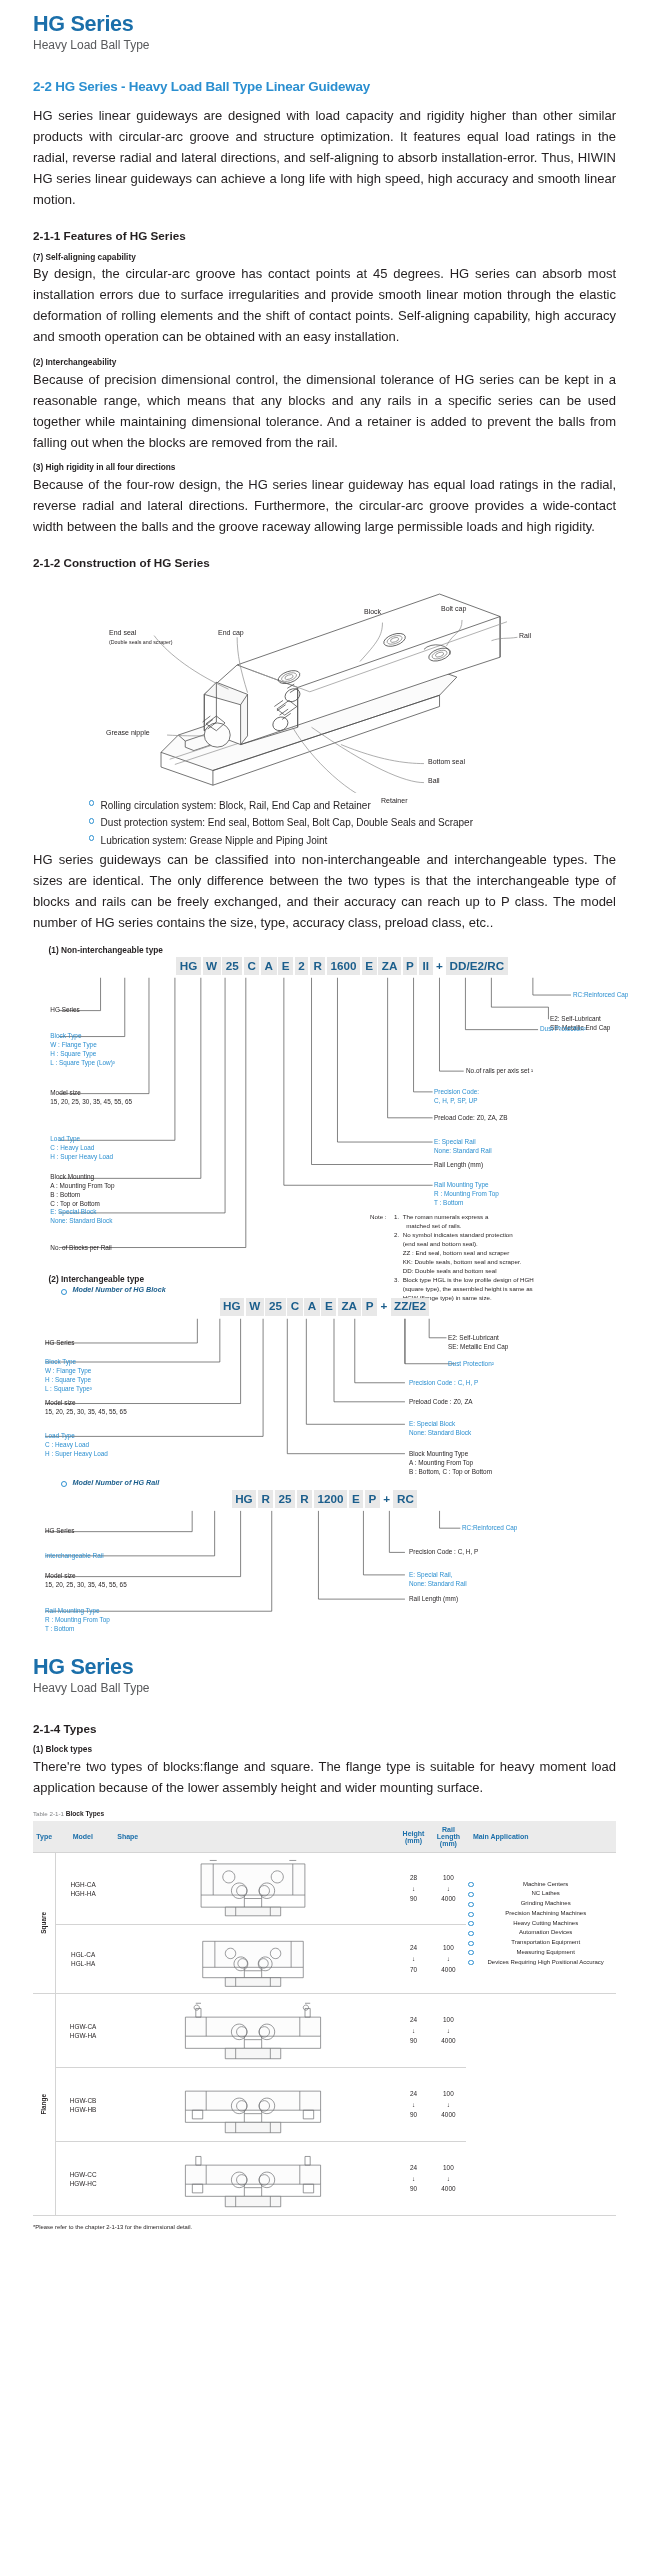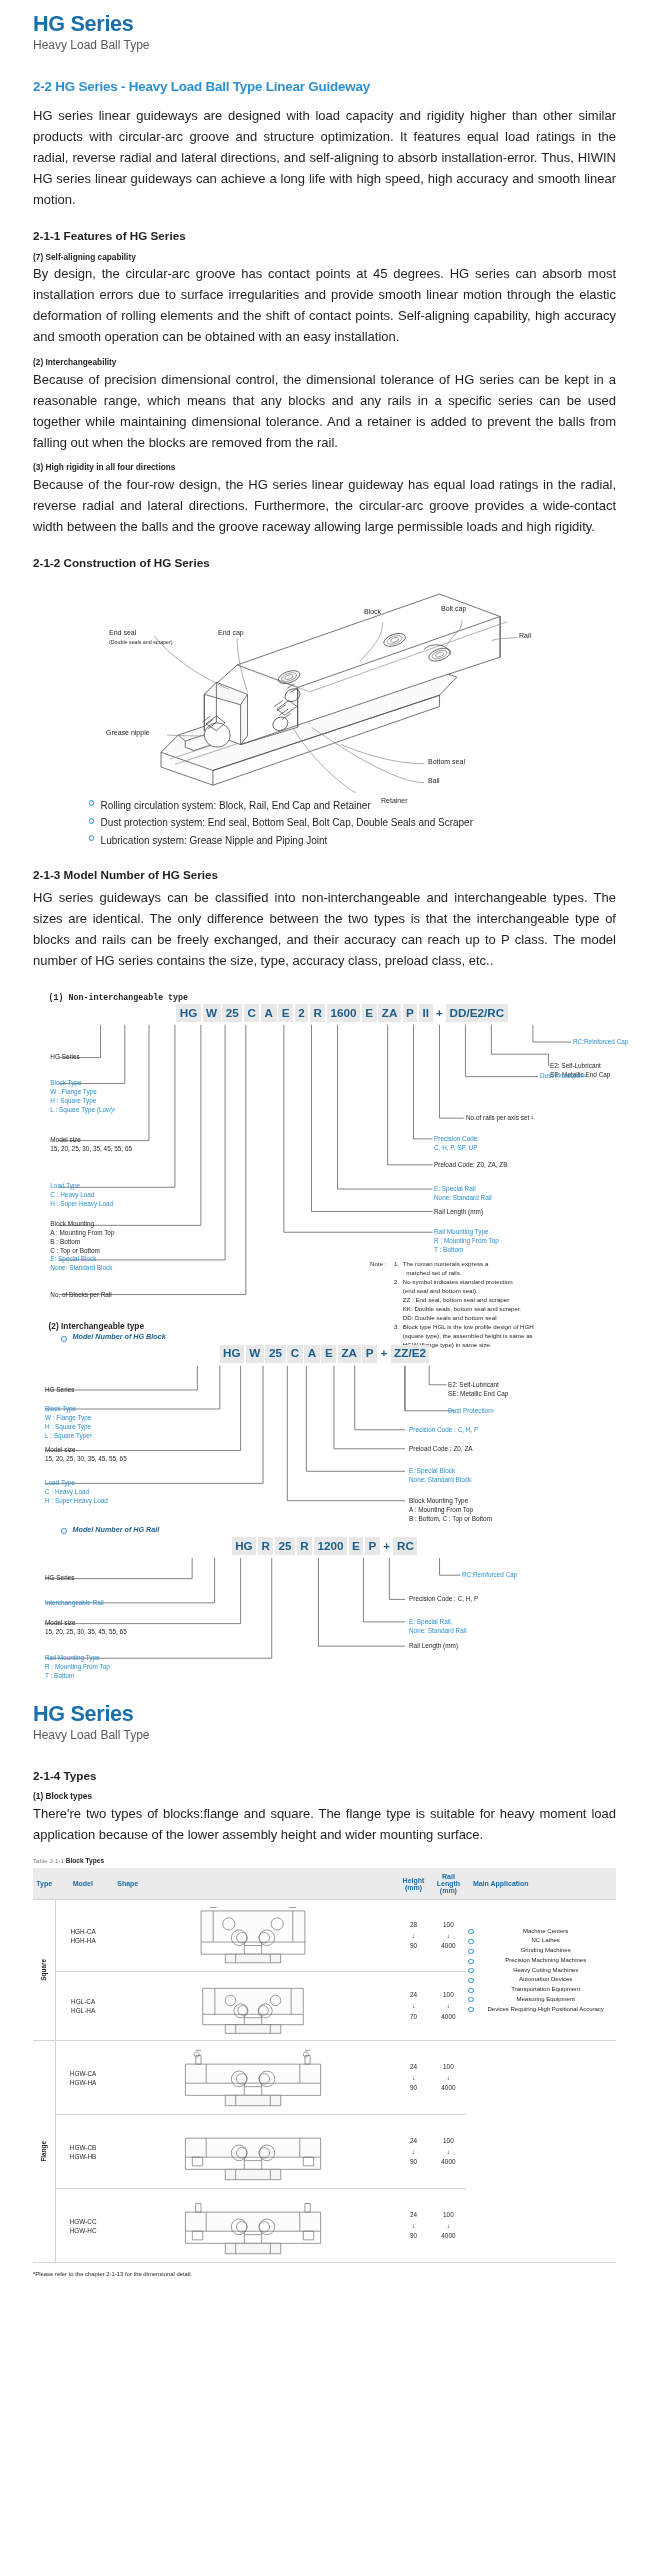--- a/index.html
+++ b/index.html
@@ -227,24 +227,23 @@
     <div class="lbl" style="left:395px; top:202px;">Ball</div>
     <div class="lbl" style="left:348px; top:222px;">Retainer</div>
   </div>
 
   <ul class="circ" style="margin-left:52px;">
     <li>Rolling circulation system: Block, Rail, End Cap and Retainer</li>
     <li>Dust protection system: End seal, Bottom Seal, Bolt Cap, Double Seals and Scraper</li>
     <li>Lubrication system: Grease Nipple and Piping Joint</li>
   </ul>
 
-  <h3 class="sub">2-1-3  Model Number of HG Series</h3>
   <p class="body">HG series guideways can be classified into non-interchangeable and interchangeable types. The sizes are identical. The only difference between the two types is that the interchangeable type of blocks and rails can be freely exchanged, and their accuracy can reach up to P class. The model number of HG series contains the size, type, accuracy class, preload class, etc..</p>
 
-  <h4 class="subsub" style="margin-left:15.6px; margin-top:22px;font-family:Liberation Mono, monospace;">(1) Non-interchangeable type</h4>
+  <h4 class="subsub" style="margin-left:15.6px; margin-top:12px;">(1) Non-interchangeable type</h4>
 
   <div class="mn-wrap" style="height:313px;">
 
     <div class="code-row" style="padding-left:35px;">
       <span class="code-cell">HG</span>
       <span class="code-cell">W</span>
       <span class="code-cell">25</span>
       <span class="code-cell">C</span>
       <span class="code-cell">A</span>
       <span class="code-cell">E</span>

